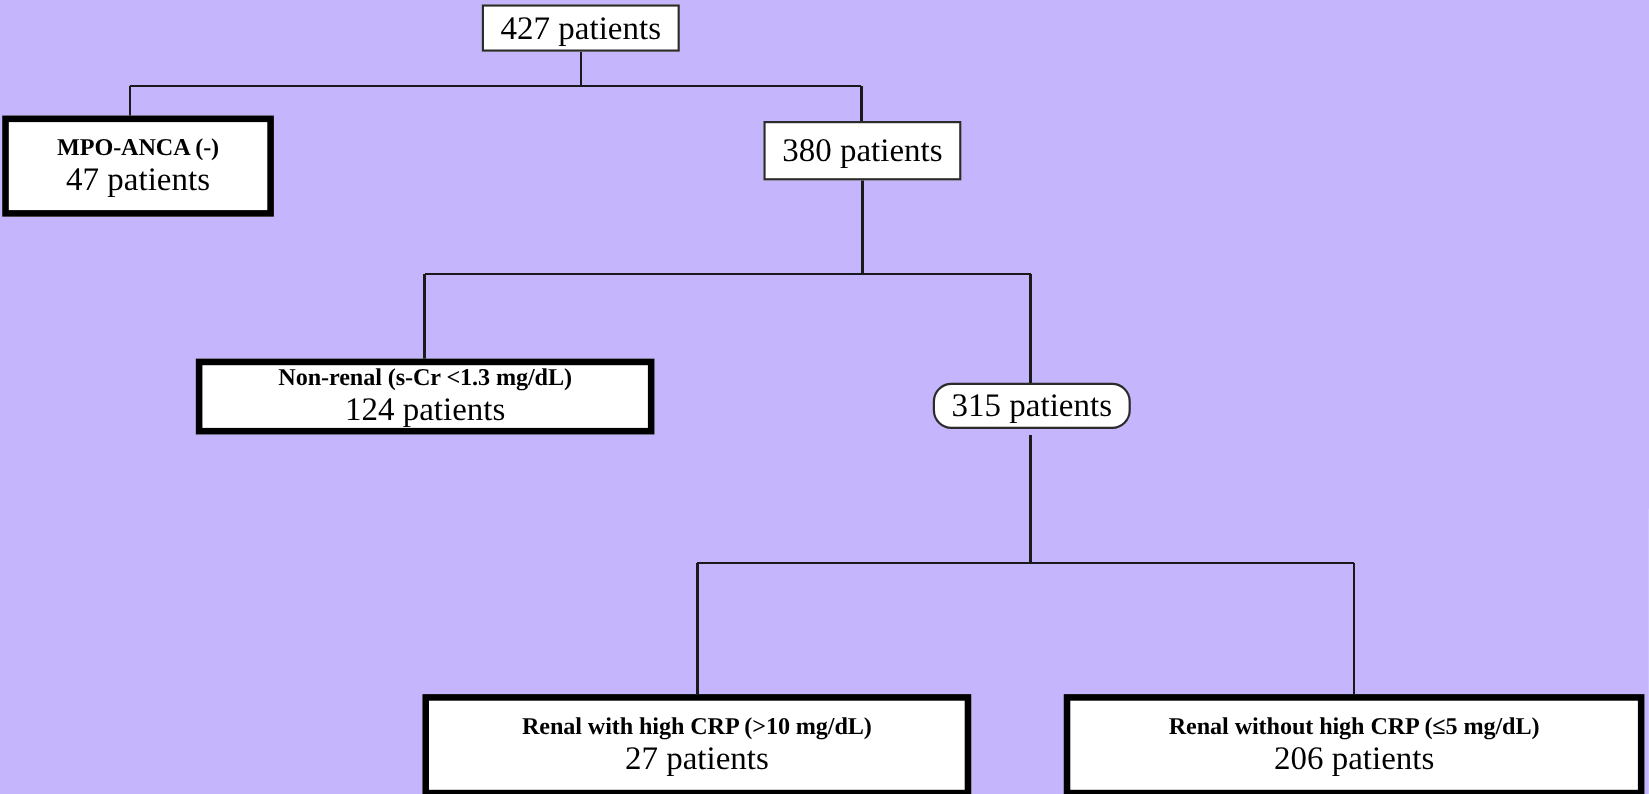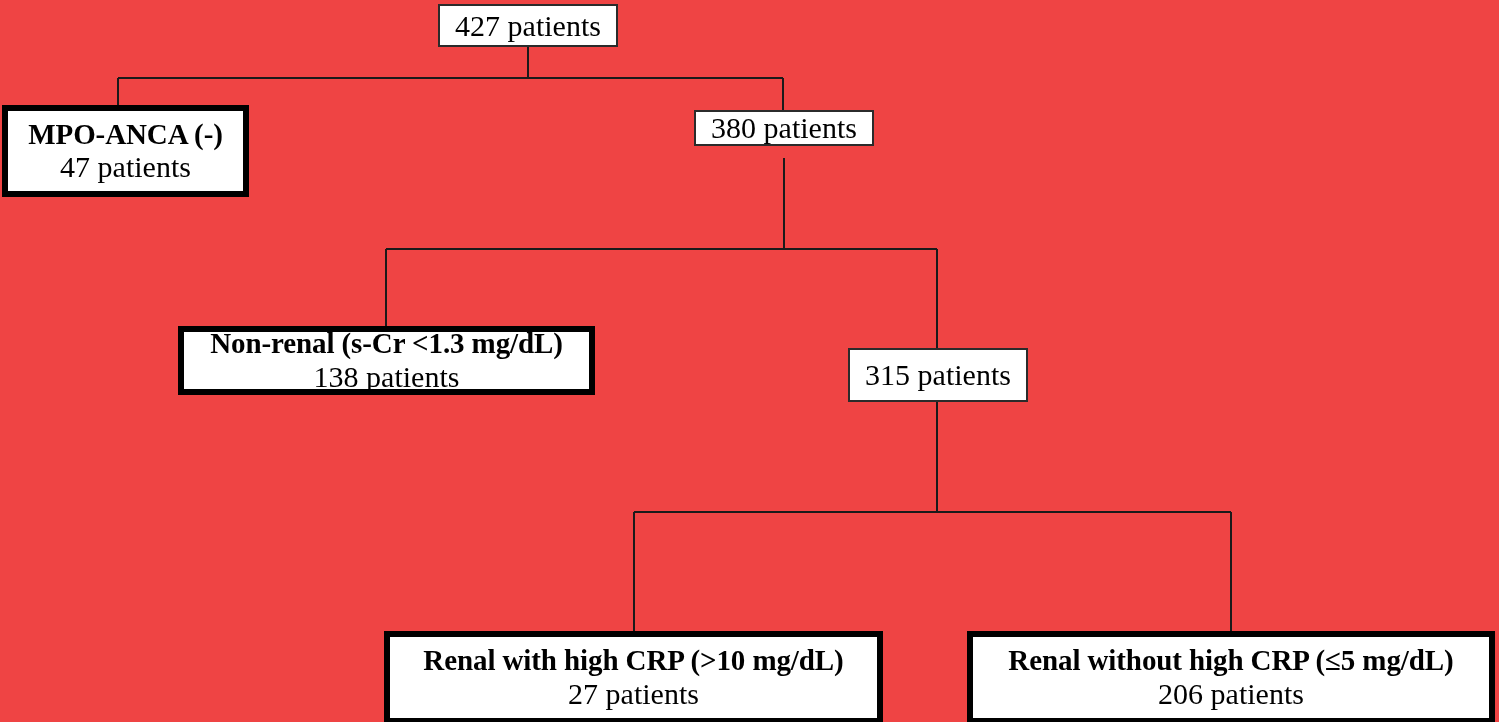--- a/index.html
+++ b/index.html
@@ -9,21 +9,21 @@
     background: #ffffff;
   }
   body {
     font-family: "Liberation Serif", "DejaVu Serif", serif;
     color: #000000;
   }
   #flow-canvas {
     position: relative;
     width: 1499px;
     height: 722px;
-    background: #ef4444;
+    background: #c4b5fd;
     overflow: hidden;
   }
   
   .conn-svg {
     position: absolute;
     left: 0;
     top: 0;
     width: 1499px;
     height: 722px;
     pointer-events: none;
@@ -59,21 +59,21 @@
   }
   .node-line.bold {
     font-weight: bold;
     letter-spacing: -0.1px;
   }
   .node-line.plain {
     font-weight: normal;
   }
   
   .t-lg  { font-size: 30px; }
-  .t-md  { font-size: 29px; }
+  .t-md  { font-size: 22px; }
 </style>
 </head>
 <body>
 
 <div id="flow-canvas">
 
   <svg class="conn-svg" viewBox="0 0 1499 722" preserveAspectRatio="none" aria-hidden="true">
     <g id="connector-group">
         <path d="M 528 47 L 528 78 M 118 78 L 783 78 M 118 78 L 118 106 M 783 78 L 783 110" class="conn-line" stroke="#1a1a1a"></path>
         <path d="M 784 158 L 784 249 M 386 249 L 937 249 M 386 249 L 386 346 M 937 249 L 937 348" class="conn-line" stroke="#1a1a1a"></path>
@@ -82,28 +82,28 @@
   </svg>
 
   <div id="node-layer">
       <div class="node thin" style="left: 438px; top: 4px; width: 180px; height: 43px;">
         <span class="node-line plain t-lg">427 patients</span>
       </div>
       <div class="node thick" style="left: 2px; top: 105px; width: 247px; height: 92px;">
         <span class="node-line bold t-md">MPO-ANCA (-)</span>
         <span class="node-line plain t-lg">47 patients</span>
       </div>
-      <div class="node thin" style="left: 694px; top: 110px; width: 180px; height: 36px;">
+      <div class="node thin" style="left: 694px; top: 110px; width: 180px; height: 54px;">
         <span class="node-line plain t-lg">380 patients</span>
       </div>
       <div class="node thick" style="left: 178px; top: 326px; width: 417px; height: 69px;">
         <span class="node-line bold t-md">Non-renal (s-Cr &lt;1.3 mg/dL)</span>
-        <span class="node-line plain t-lg">138 patients</span>
+        <span class="node-line plain t-lg">124 patients</span>
       </div>
-      <div class="node thin" style="left: 848px; top: 348px; width: 180px; height: 54px;">
+      <div class="node thin" style="left: 848px; top: 348px; width: 180px; height: 42px; border-radius: 17px;">
         <span class="node-line plain t-lg">315 patients</span>
       </div>
       <div class="node thick" style="left: 384px; top: 631px; width: 499px; height: 93px;">
         <span class="node-line bold t-md">Renal with high CRP (&gt;10 mg/dL)</span>
         <span class="node-line plain t-lg">27 patients</span>
       </div>
       <div class="node thick" style="left: 967px; top: 631px; width: 528px; height: 93px;">
         <span class="node-line bold t-md">Renal without high CRP (≤5 mg/dL)</span>
         <span class="node-line plain t-lg">206 patients</span>
       </div>

